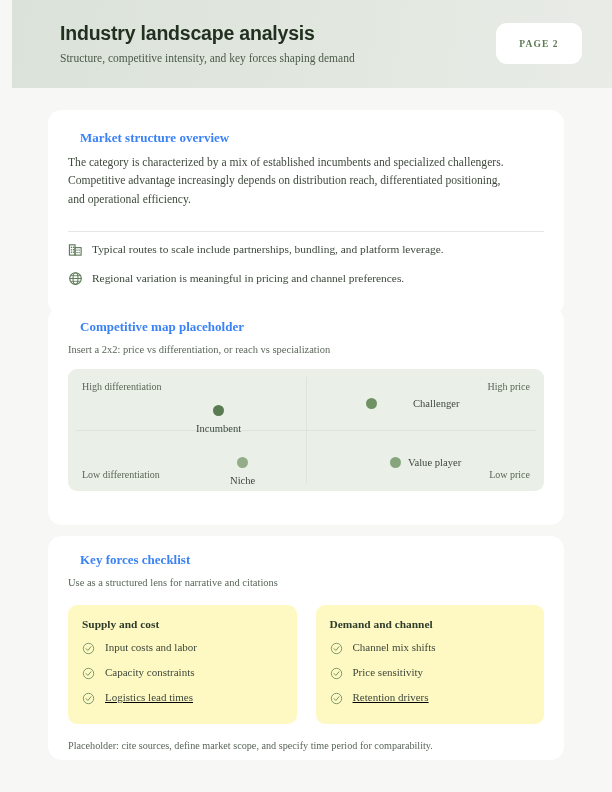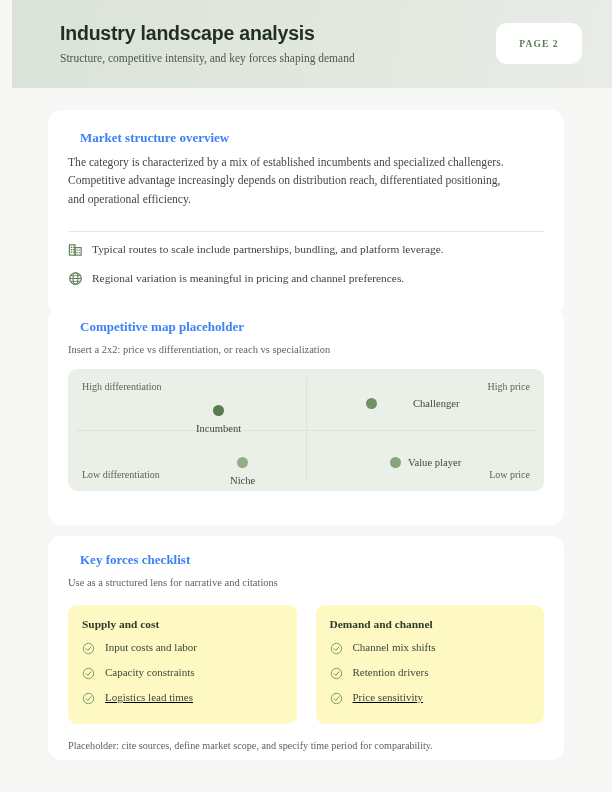--- a/index.html
+++ b/index.html
@@ -350,28 +350,28 @@
         </span>
         <span class="check-label">Channel mix shifts</span>
       </div>
       <div class="check-row">
         <span class="ico">
           <svg viewBox="0 0 16 16" width="13" height="13">
             <circle cx="8" cy="8" r="6.4" fill="none" stroke="#6e8f64" stroke-width="1.1"></circle>
             <path d="M5 8.2 L7.2 10.4 L11 5.9" fill="none" stroke="#6e8f64" stroke-width="1.2" stroke-linecap="round" stroke-linejoin="round"></path>
           </svg>
         </span>
+        <span class="check-label">Price sensitivity</span>
+      </div>
+      <div class="check-row">
+        <span class="ico">
+          <svg viewBox="0 0 16 16" width="13" height="13">
+            <circle cx="8" cy="8" r="6.4" fill="none" stroke="#6e8f64" stroke-width="1.1"></circle>
+            <path d="M5 8.2 L7.2 10.4 L11 5.9" fill="none" stroke="#6e8f64" stroke-width="1.2" stroke-linecap="round" stroke-linejoin="round"></path>
+          </svg>
+        </span>
         <span class="check-label">Retention drivers</span>
-      </div>
-      <div class="check-row">
-        <span class="ico">
-          <svg viewBox="0 0 16 16" width="13" height="13">
-            <circle cx="8" cy="8" r="6.4" fill="none" stroke="#6e8f64" stroke-width="1.1"></circle>
-            <path d="M5 8.2 L7.2 10.4 L11 5.9" fill="none" stroke="#6e8f64" stroke-width="1.2" stroke-linecap="round" stroke-linejoin="round"></path>
-          </svg>
-        </span>
-        <span class="check-label">Price sensitivity</span>
       </div>
     </div>
   </div>
 
   <div class="footnote">Placeholder: cite sources, define market scope, and specify time period for comparability.</div>
 </div>
 
 </body></html>

